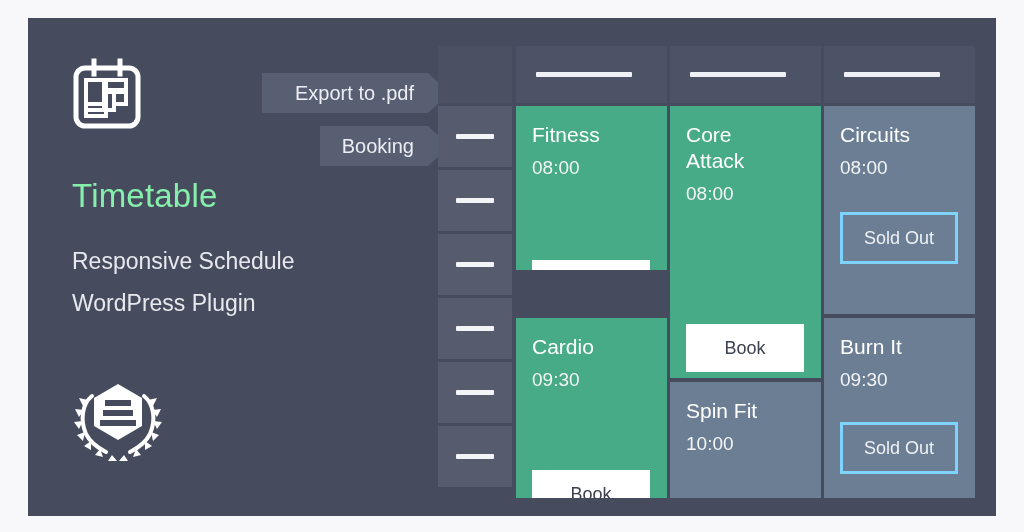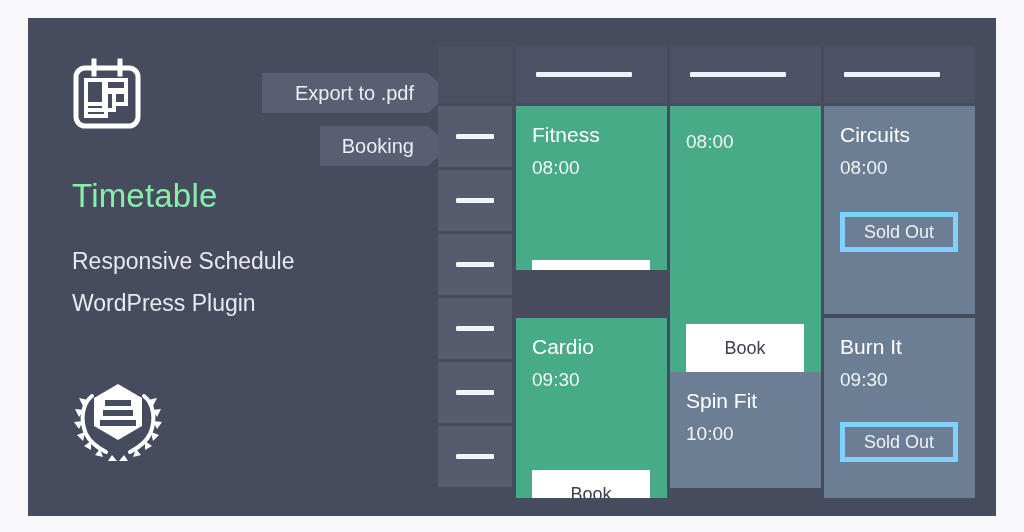--- a/index.html
+++ b/index.html
@@ -219,28 +219,28 @@
     justify-content: center;
     border: none;
     font-family: "Liberation Sans", sans-serif;
     cursor: pointer;
     margin-top: 48px;
   }
   .btn-sold {
     position: absolute;
     left: 16px;
     width: 118px;
-    height: 40px;
+    height: 52px;
     background: transparent;
     color: #f0f2f5;
     font-size: 18px;
     display: flex;
     align-items: center;
     justify-content: center;
-    border: 5px solid #7dd3fc;
+    border: 3px solid #7dd3fc;
     font-family: "Liberation Sans", sans-serif;
     cursor: default;
   }
 </style>
 </head>
 <body>
 
 <div id="stage">
 
   <div id="panel">
@@ -345,25 +345,27 @@
           <button class="btn-book" style="top:104px">Book</button>
         </div>
       </div>
 
       <div class="col" id="col-2">
         <div class="head">
           <span class="dash"></span>
         </div>
 
         <div class="event green" style="top:60px; height:272px">
+          <div class="ev-title">Core</div>
+          <div class="ev-title">Attack</div>
           <div class="ev-time">08:00</div>
           <button class="btn-book" style="top:170px">Book</button>
         </div>
 
-        <div class="event muted" style="top:326px; height:116px">
+        <div class="event muted" style="top:336px; height:116px">
           <div class="ev-title">Spin Fit</div>
           <div class="ev-time">10:00</div>
         </div>
       </div>
 
       <div class="col" id="col-3">
         <div class="head">
           <span class="dash"></span>
         </div>
 

